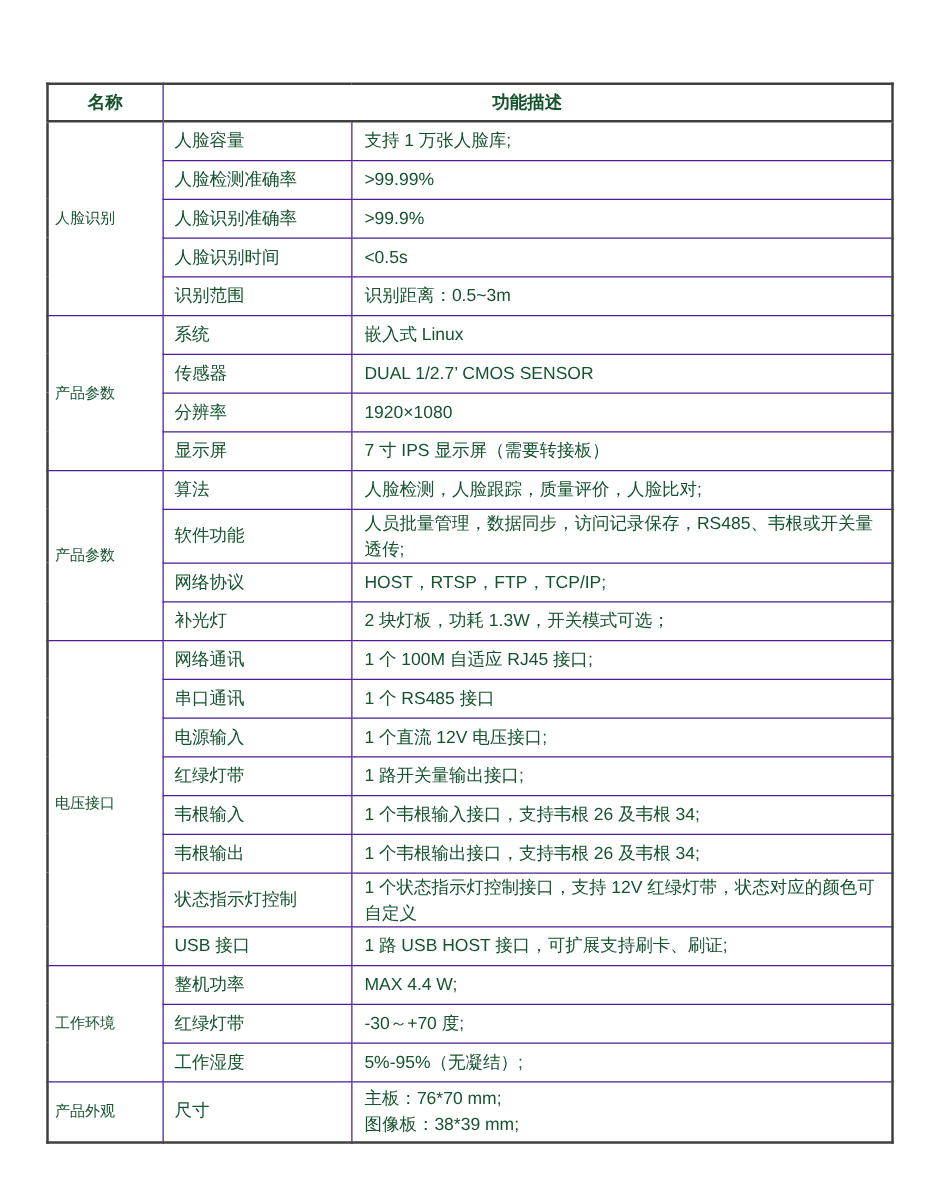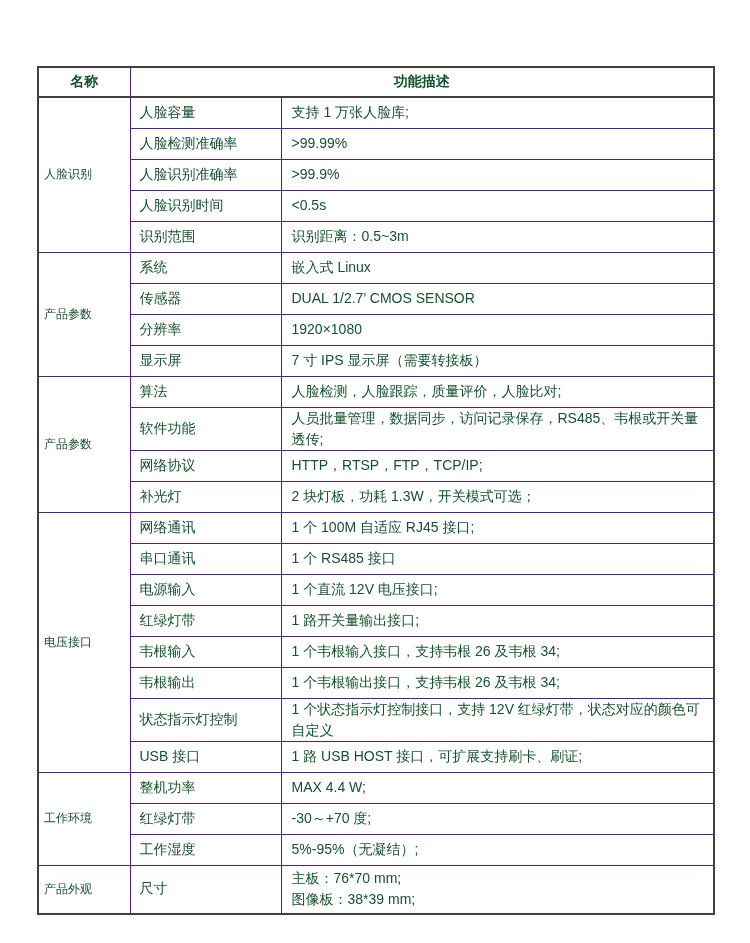--- a/index.html
+++ b/index.html
@@ -124,21 +124,21 @@
         <td class="group" rowspan="4">产品参数</td>
         <td class="item">算法</td>
         <td class="desc">人脸检测，人脸跟踪，质量评价，人脸比对;</td>
       </tr>
       <tr>
         <td class="item">软件功能</td>
         <td class="desc">人员批量管理，数据同步，访问记录保存，RS485、韦根或开关量透传;</td>
       </tr>
       <tr>
         <td class="item">网络协议</td>
-        <td class="desc">HTTP，RTSP，FTP，TCP/IP;</td>
+        <td class="desc">HOST，RTSP，FTP，TCP/IP;</td>
       </tr>
       <tr>
         <td class="item">补光灯</td>
         <td class="desc">2 块灯板，功耗 1.3W，开关模式可选；</td>
       </tr>
 
       <tr class="grp-start">
         <td class="group" rowspan="8">电压接口</td>
         <td class="item">网络通讯</td>
         <td class="desc">1 个 100M 自适应 RJ45 接口;</td>

